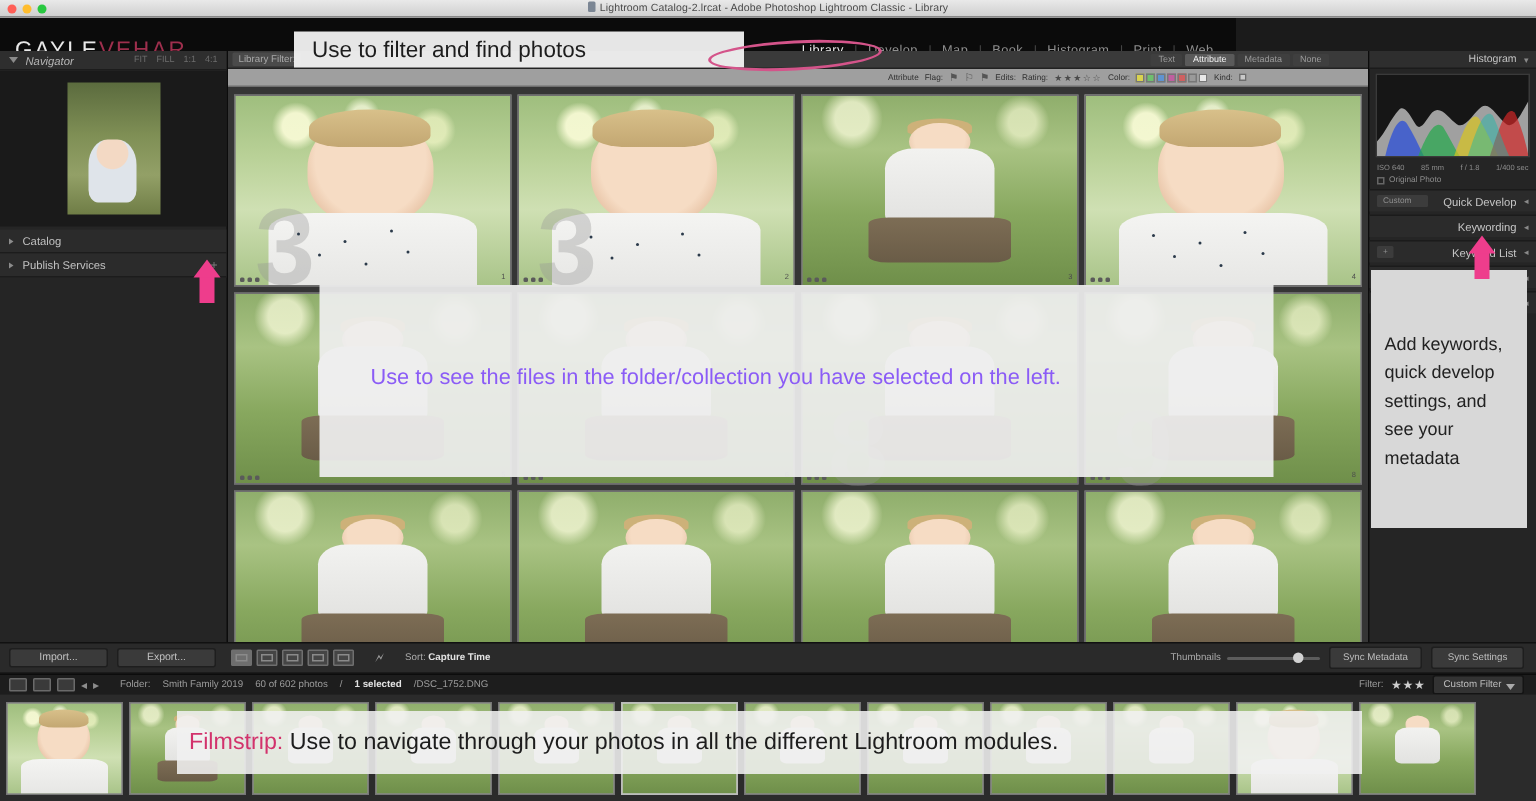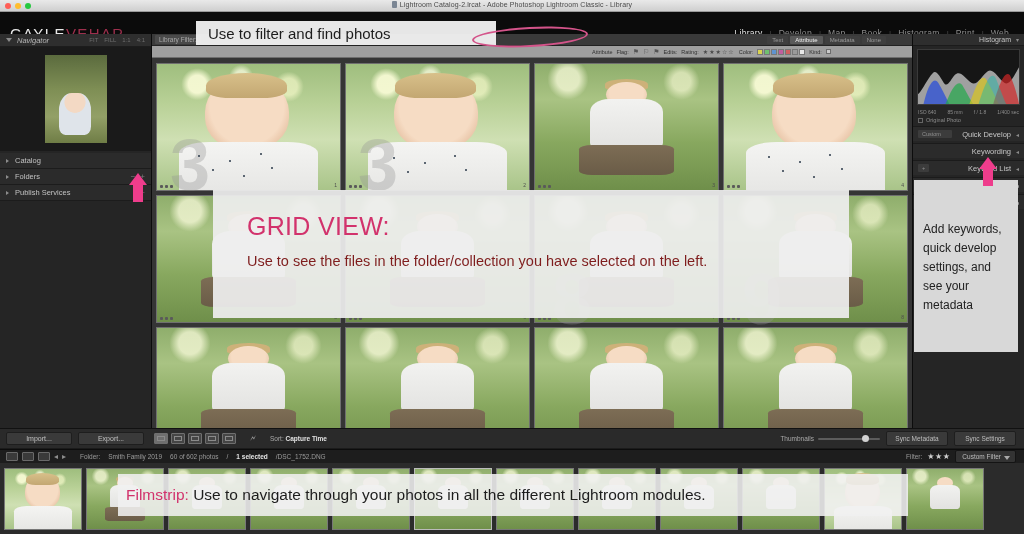--- a/index.html
+++ b/index.html
@@ -26,21 +26,21 @@
     position: absolute; left: 0; top: 1px; width: 1024px; text-align: center;
     font-size: 7px; color: #4a4a4a; letter-spacing: .1px;
   }
   .tl-docicon {
     display: inline-block; width: 5px; height: 7px; background: #7b8694;
     vertical-align: -1px; margin-right: 3px; border-radius: 1px;
   }
 
   
   .topbar {
-    position: absolute; left: 0; top: 12px; width: 1024px; height: 22px;
+    position: absolute; left: 0; top: 12px; width: 824px; height: 22px;
     background: #0b0b0b;
   }
   .brand {
     position: absolute; left: 10px; top: 13px;
     font-size: 15px; letter-spacing: 1.4px; font-weight: 400;
   }
   .brand .a { color: #e8e8e8; }
   .brand .b { color: #9e2f4d; }
   .modules {
     position: absolute; right: 8px; top: 16px;
@@ -219,21 +219,21 @@
 
   
   .callout-grid {
     position: absolute; left: 213px; top: 190px; width: 636px; height: 128px;
     background: rgba(238,238,238,.93); z-index: 30; padding: 22px 0 0 34px;
   }
   .callout-grid h2 {
     font-size: 25px; color: #d2326c; font-weight: 400; letter-spacing: .3px;
   }
   .callout-grid p {
-    margin-top: 10px; font-size: 14.5px; color: #7f1d1d; line-height: 21px;
+    margin-top: 30px; font-size: 14.5px; color: #8b5cf6; line-height: 21px;
     max-width: 580px;
   }
 
   
   .rightpanel {
     position: absolute; left: 912px; top: 34px; width: 112px; height: 414px;
     background: #252525; border-left: 1px solid #0c0c0c;
   }
   .rp-head {
     height: 12px; background: #2e2e2e; display: flex; align-items: center;
@@ -420,26 +420,20 @@
         <span>4:1</span>
       </span>
     </div>
     <div class="navigator-box">
       <div class="nav-thumb"></div>
     </div>
     <div class="lp-sections">
       <div class="lp-row">
         <span class="tri"></span>
         <span class="lbl">Catalog</span>
-      </div>
-      <div class="lp-row">
-        <span class="tri"></span>
-        <span class="lbl">Folders</span>
-        <span class="minus">−</span>
-        <span class="plus" style="margin-left:0">+</span>
       </div>
       <div class="lp-row">
         <span class="tri"></span>
         <span class="lbl">Publish Services</span>
         <span class="plus">+</span>
       </div>
     </div>
   </div>
 
   <div class="center">
@@ -843,21 +837,20 @@
     <span class="t">Use to filter and find photos</span>
   </div>
   <div class="ellipse" style="left:472px; top:27px; width:116px; height:20px;"></div>
 
   <div class="arrow" style="left:126px; top:173px; width:24px; height:28px;">
     <span class="stem" style="left:7px; top:11px; width:10px; height:18px;"></span>
     <span class="head" style="left:3px; top:0px;"></span>
   </div>
 
   <div class="callout-grid">
-    <h2>GRID VIEW:</h2>
     <p>Use to see the files in the folder/collection you have selected on the left.</p>
   </div>
 
   <div class="callout-right">
     <p>Add keywords, quick develop settings, and see your metadata</p>
   </div>
   <div class="arrow" style="left:976px; top:157px; width:24px; height:28px;">
     <span class="stem" style="left:7px; top:11px; width:10px; height:18px;"></span>
     <span class="head" style="left:3px; top:0px;"></span>
   </div>

